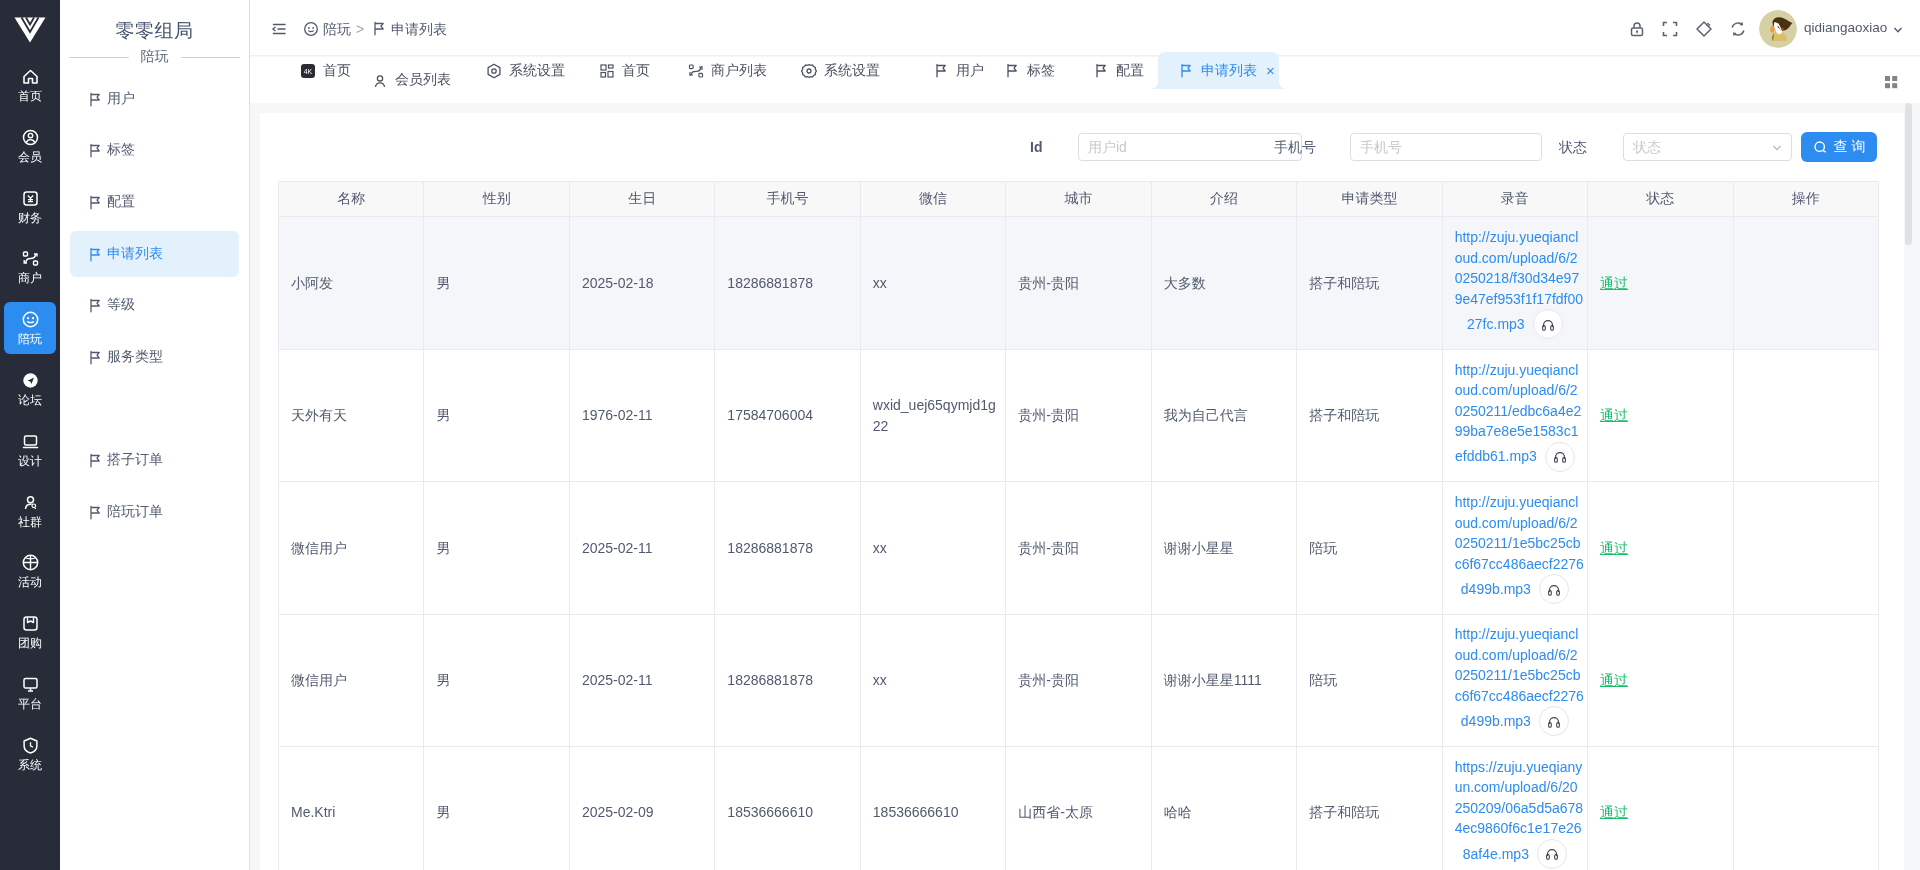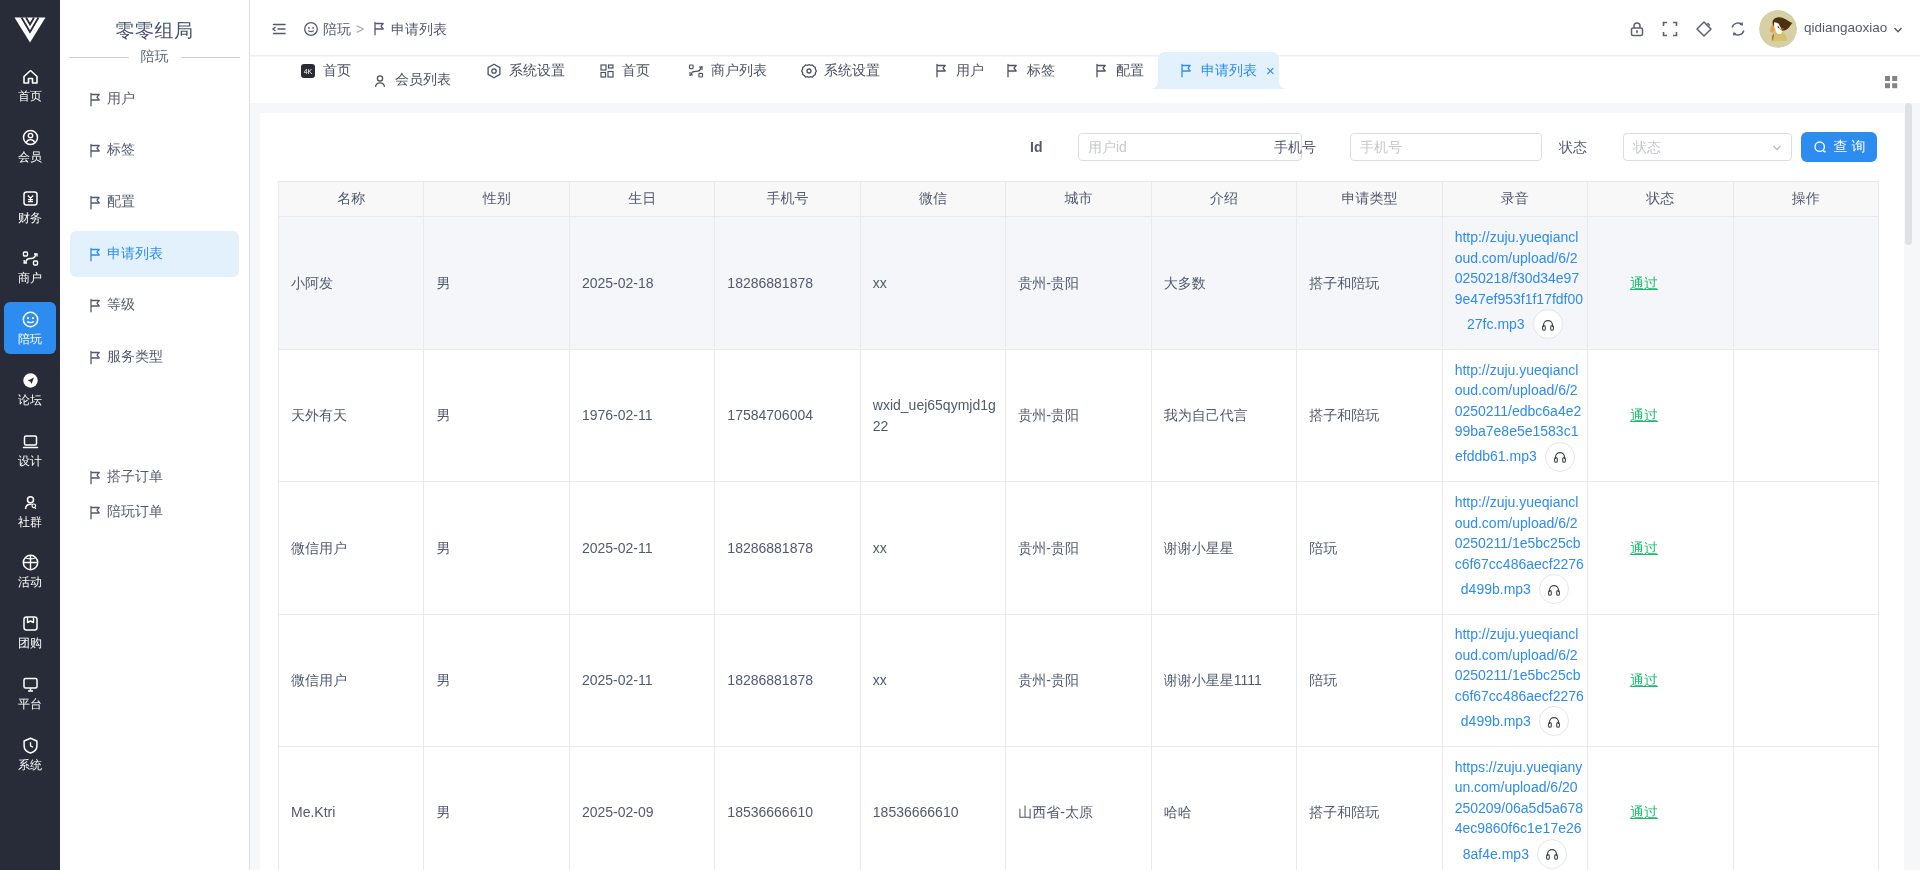--- a/index.html
+++ b/index.html
@@ -31,21 +31,21 @@
 .card{position:absolute;left:10px;top:113px;width:1644px;height:790px;background:#fff;}
 .lb{position:absolute;top:133px;height:28px;line-height:28px;color:#515a6e;}
 .inp{position:absolute;top:133px;height:28px;border:1px solid #dcdee2;border-radius:4px;background:#fff;line-height:26px;padding-left:9px;color:#c5c8ce;font-size:14px;}
 .qbtn{position:absolute;top:132px;height:30px;background:#2d8cf0;border-radius:6px;color:#fff;display:flex;align-items:center;justify-content:center;font-size:14px;}
 .tbl{position:absolute;left:28px;top:181px;width:1601px;border-collapse:collapse;table-layout:fixed;}
 .tbl th{height:35px;background:#f8f8f9;font-weight:400;color:#515a6e;border:1px solid #e8eaec;font-size:14px;}
 .tbl td{height:132.4px;border:1px solid #e8eaec;text-align:left;color:#515a6e;font-size:14px;padding:0 12px;vertical-align:middle;line-height:21px;}
 .tbl tr.hov td{background:#f4f6f9;height:133px;}
 .lnk{color:#2d8cf0;}
 .rec{line-height:20.5px;}
-.ok{color:#19be6b;text-decoration:underline;margin-left:30px;}
+.ok{color:#19be6b;text-decoration:underline;}
 .hp{display:inline-flex;width:30px;height:30px;border-radius:50%;border:1px solid #e4e6eb;background:#fff;align-items:center;justify-content:center;vertical-align:middle;margin-left:8px;flex:none;}
 .mp3line{display:flex;align-items:center;justify-content:center;}
 .sbar{position:absolute;right:0;top:103px;width:16px;height:767px;background:#f5f7f9;}
 .sthumb{position:absolute;left:1px;top:0px;width:7px;height:142px;border-radius:4px;background:#dfe1e4;}
 </style>
 </head>
 <body>
 
 <div class="lsb">
     <svg style="position:absolute;left:14px;top:16px" width="32" height="27" viewBox="0 0 32 27" fill="none">
@@ -176,21 +176,21 @@
         <path d="M3 1.5 V13.8 M3 2.5 H11.2 L9 5.2 L11.2 8 H3" stroke="#515a6e" stroke-width="1.3" stroke-linejoin="round" stroke-linecap="round" transform="scale(1.0)"></path>
       </svg>
       <span>服务类型</span>
     </div>
 <div class="mi" style="top:282px">
       <svg width="15" height="15" viewBox="0 0 15 15" fill="none">
         <path d="M3 1.5 V13.8 M3 2.5 H11.2 L9 5.2 L11.2 8 H3" stroke="#515a6e" stroke-width="1.3" stroke-linejoin="round" stroke-linecap="round" transform="scale(1.0)"></path>
       </svg>
       <span>等级</span>
     </div>
-<div class="mi" style="top:454px">
+<div class="mi" style="top:437px">
       <svg width="15" height="15" viewBox="0 0 15 15" fill="none">
         <path d="M3 1.5 V13.8 M3 2.5 H11.2 L9 5.2 L11.2 8 H3" stroke="#515a6e" stroke-width="1.3" stroke-linejoin="round" stroke-linecap="round" transform="scale(1.0)"></path>
       </svg>
       <span>搭子订单</span>
     </div>
 <div class="mi" style="top:489px">
       <svg width="15" height="15" viewBox="0 0 15 15" fill="none">
         <path d="M3 1.5 V13.8 M3 2.5 H11.2 L9 5.2 L11.2 8 H3" stroke="#515a6e" stroke-width="1.3" stroke-linejoin="round" stroke-linecap="round" transform="scale(1.0)"></path>
       </svg>
       <span>陪玩订单</span>

